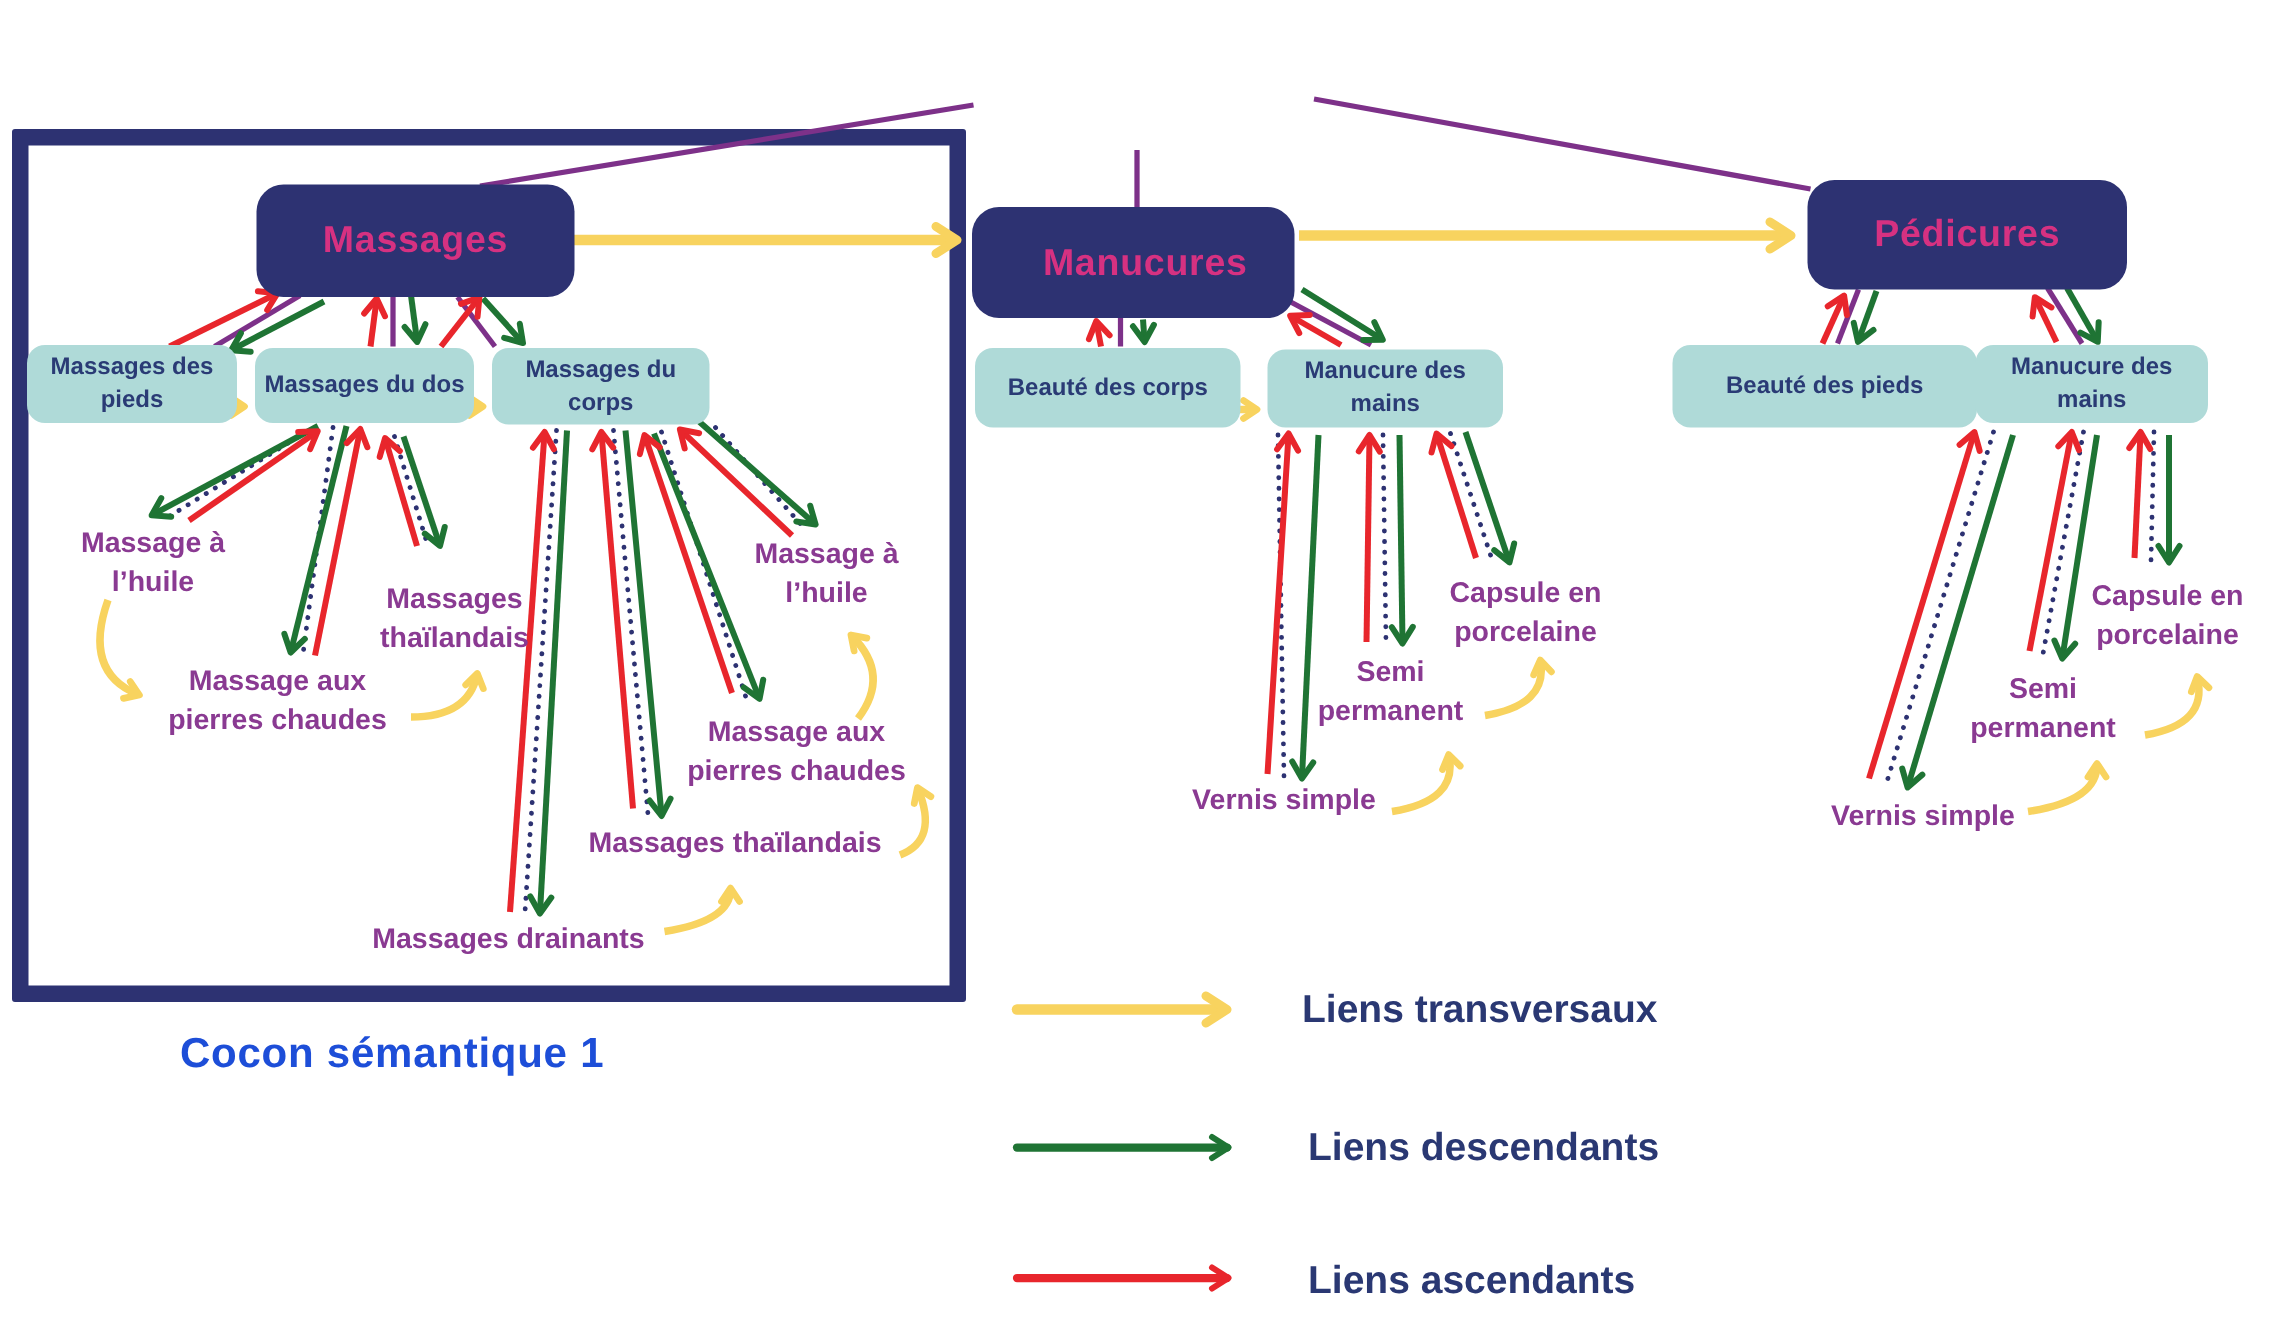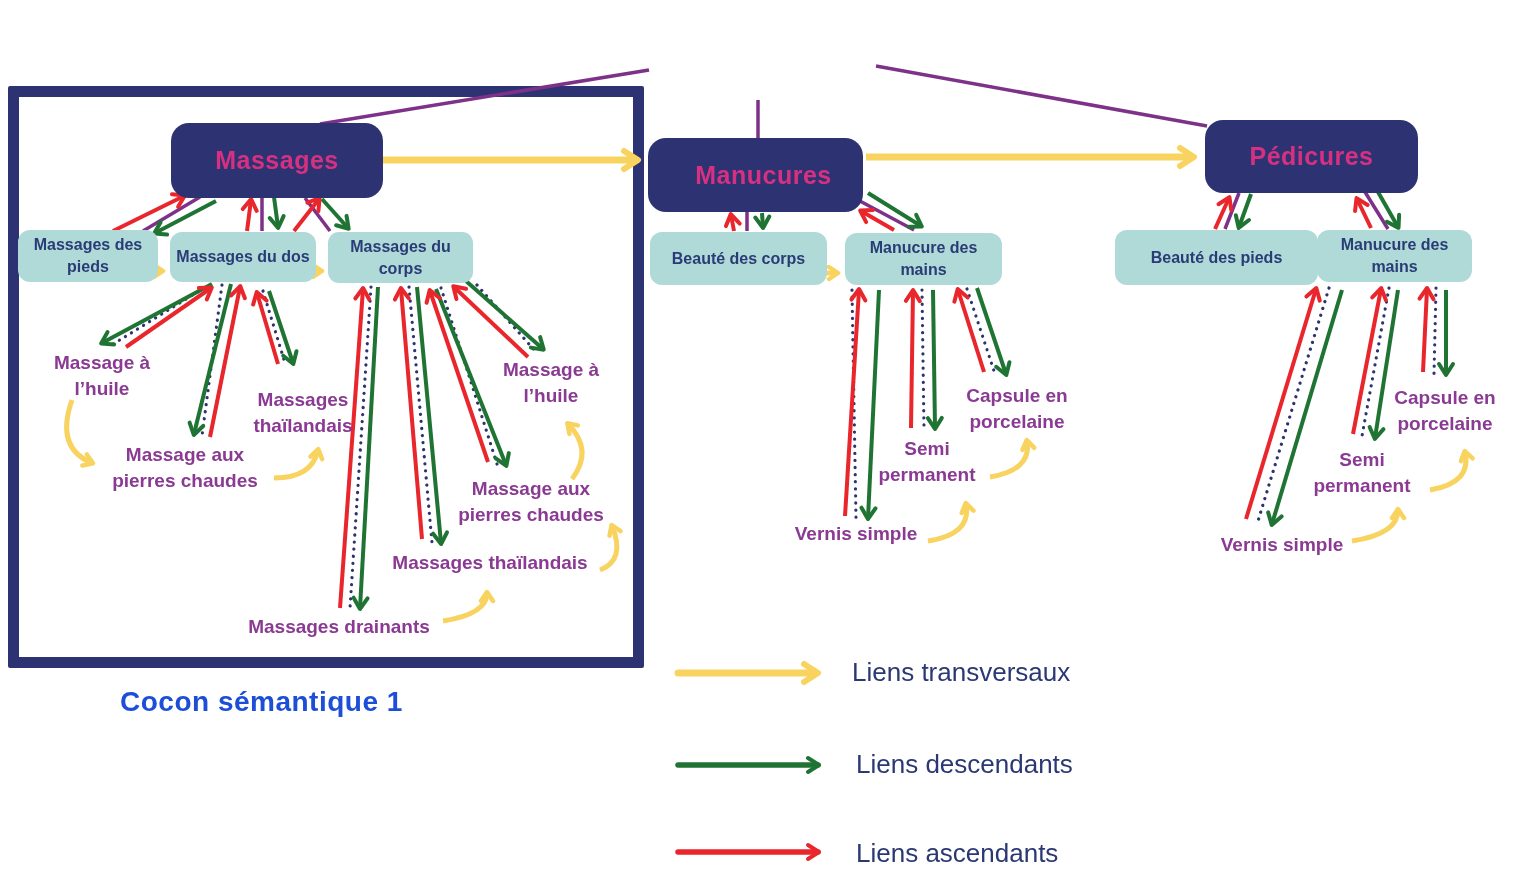--- a/index.html
+++ b/index.html
@@ -13,21 +13,21 @@
   }
   svg.links{position:absolute;left:0;top:0;z-index:2;}
   .node{position:absolute;z-index:3;display:flex;align-items:center;justify-content:center;
     text-align:center;font-weight:700;box-sizing:border-box;}
   .box-root{background:#E62A7B;color:#40357E;font-size:24px;border-radius:22px;}
   .box-cat{background:#2D3272;color:#D63181;font-size:25px;border-radius:18px;letter-spacing:.5px;}
   .box-sub{background:#AFDAD8;color:#2A3B75;font-size:16px;border-radius:12px;line-height:1.35;}
   .leaf{position:absolute;z-index:3;color:#8A3A92;font-weight:700;font-size:19px;
     line-height:1.38;text-align:center;}
   .title{position:absolute;z-index:3;color:#1d4ed8;font-weight:700;font-size:28px;letter-spacing:.5px;}
-  .legend-label{position:absolute;z-index:3;color:#2A3873;font-weight:400;font-size:26px;}
+  .legend-label{position:absolute;z-index:3;color:#2A3873;font-weight:700;font-size:26px;margin-left:16px;}
 </style>
 </head>
 <body>
 
 <div class="canvas">
 
   <div class="frame"></div>
 
   <svg class="links" width="1514" height="886" viewBox="0 0 1514 886">
     <defs>

